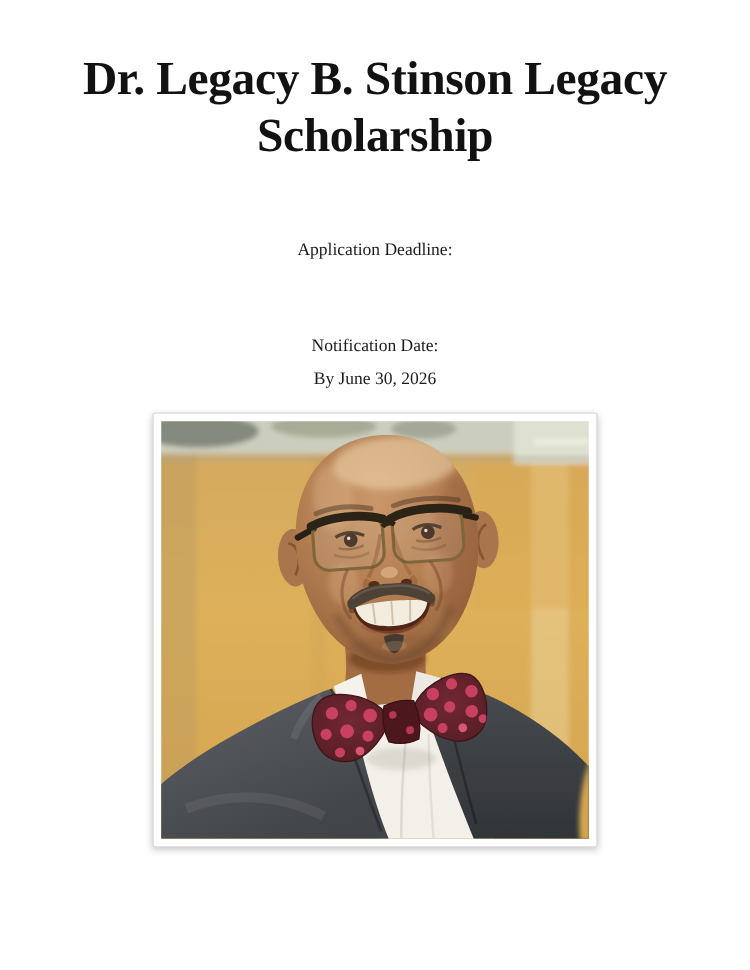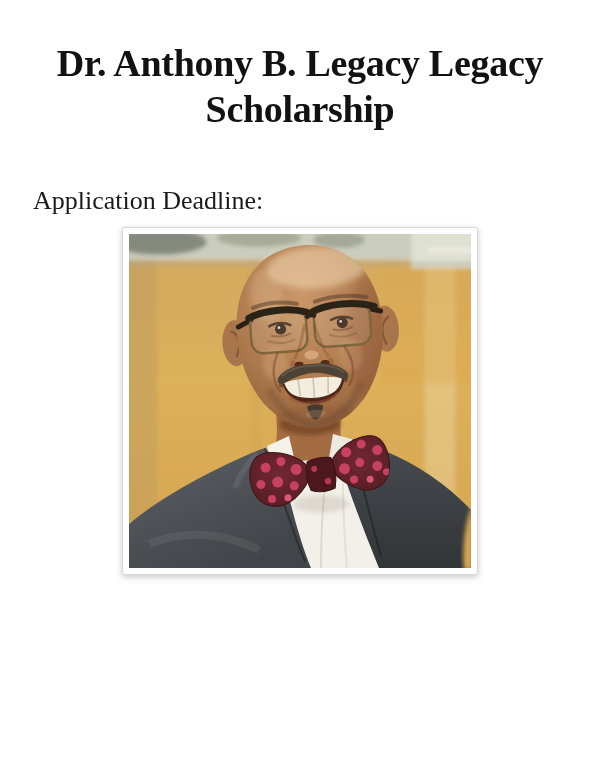--- a/index.html
+++ b/index.html
@@ -23,50 +23,53 @@
     margin: 40px 38px 0;
     font-family: "Liberation Serif", serif;
     font-weight: 700;
     font-size: 38px;
     line-height: 46px;
     letter-spacing: -0.3px;
     text-align: center;
     color: #121212;
   }
   .info {
-    text-align: left;
-    font-size: 26px;
+    text-align: center;
+    font-size: 14px;
     line-height: 26px;
     color: #1b1b1b;
-    margin-left: 33px;
   }
   .info-deadline { margin-top: 56px; }
   .info-notification { margin-top: 51px; }
   .portrait-frame {
     width: 342px;
     margin: 13px auto 0;
     background: #ffffff;
     padding: 6px;
     border: 1px solid #dadada;
     border-radius: 2px;
     box-shadow: 0 2px 6px rgba(0,0,0,0.22);
   }
   .portrait-frame svg { display: block; }
 </style>
 </head>
 <body>
 
 <div class="page">
 
-  <h1 class="title">Dr. Anthony B. Legacy Legacy Scholarship</h1>
+  <h1 class="title">Dr. Legacy B. Stinson Legacy Scholarship</h1>
 
   <div class="info info-deadline">
     <div>Application Deadline:</div>
   </div>
 
+  <div class="info info-notification">
+    <div>Notification Date:</div>
+    <div>By June 30, 2026</div>
+  </div>
 
   <figure class="portrait-frame" style="margin-top:13px">
     <svg width="342" height="334" viewBox="0 0 342 334" xmlns="http://www.w3.org/2000/svg">
       <defs>
         <linearGradient id="gWood" x1="0" y1="0" x2="0" y2="1">
           <stop offset="0" stop-color="#d2a65f"></stop>
           <stop offset="0.45" stop-color="#dcae58"></stop>
           <stop offset="1" stop-color="#d5a24c"></stop>
         </linearGradient>
         <radialGradient id="gSkin" cx="0.46" cy="0.28" r="0.85">

